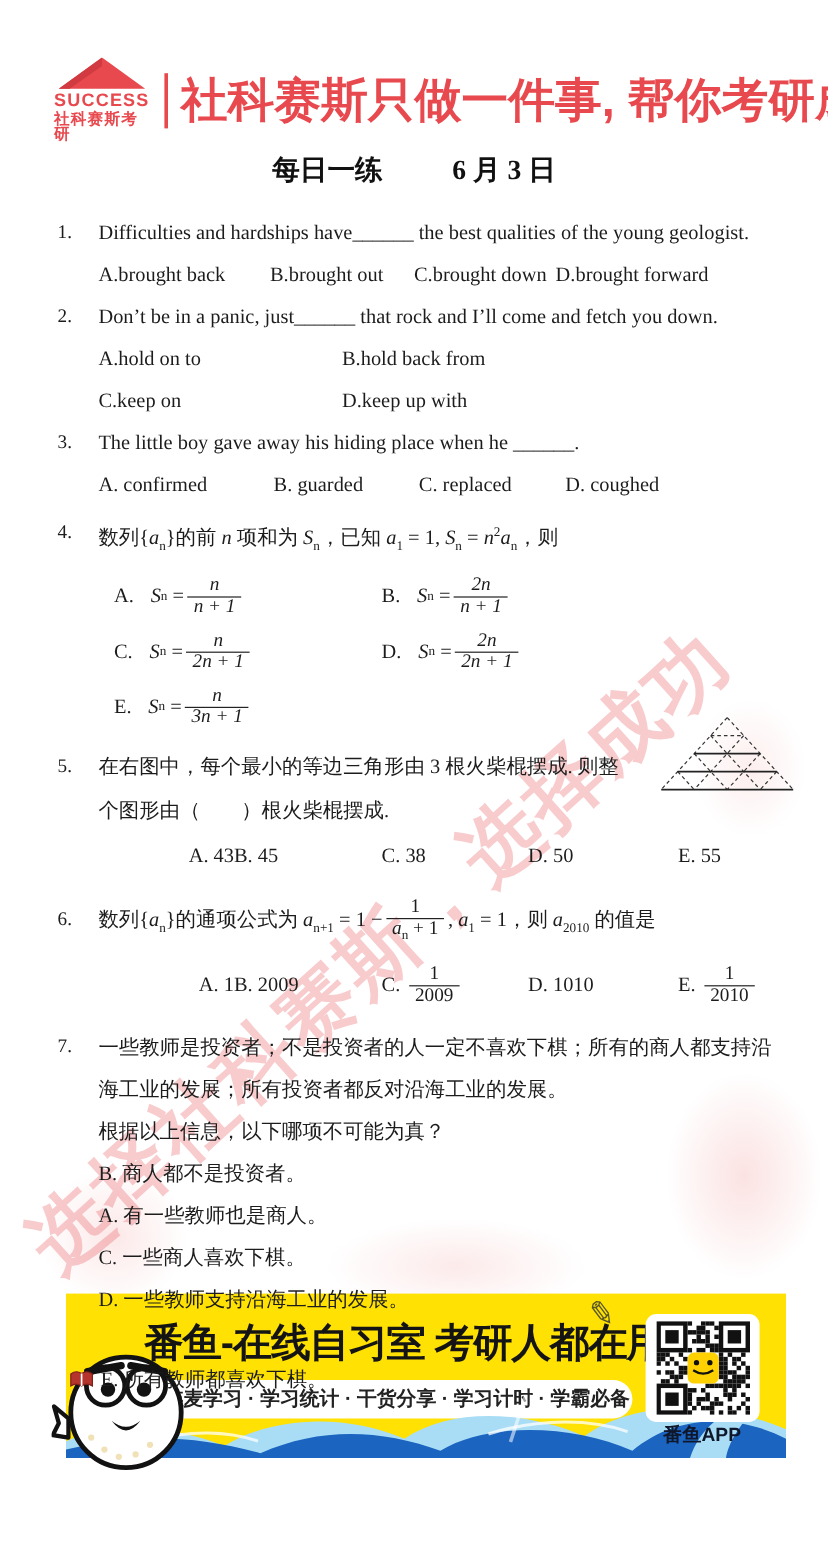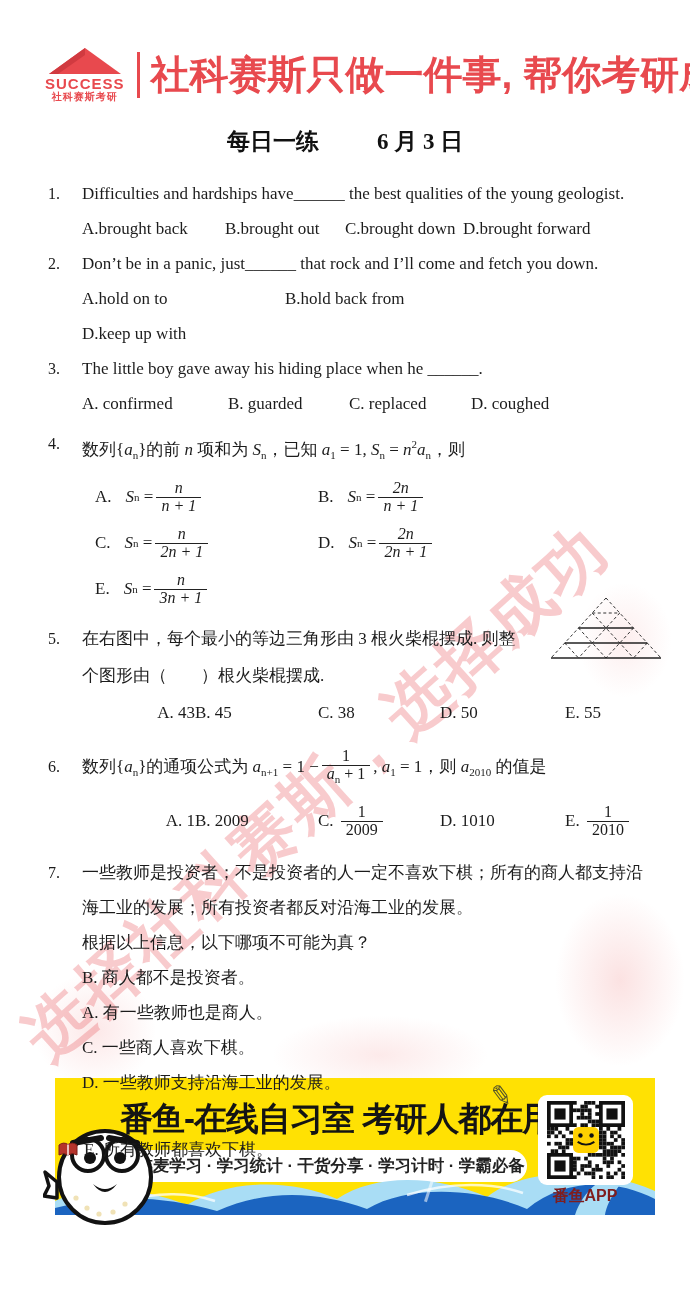--- a/index.html
+++ b/index.html
@@ -14,21 +14,21 @@
 
   .watermark{position:absolute;left:34px;top:1002px;z-index:1;white-space:nowrap;
      transform:rotate(-42deg);transform-origin:0 50%;
      font-family:"Liberation Sans","DejaVu Sans",sans-serif;font-weight:700;
      font-size:66px;letter-spacing:3px;color:rgba(233,93,98,.32);pointer-events:none;}
 
   
   .header{position:absolute;left:45px;top:48px;z-index:3;display:flex;align-items:center;}
   .logo{display:flex;flex-direction:column;align-items:center;line-height:1.05;}
   .logo-name{font-family:"Liberation Sans","DejaVu Sans",sans-serif;font-weight:800;font-size:15px;letter-spacing:1px;color:#E8494E;margin-top:1px;}
-  .logo-sub{font-family:"Liberation Sans","DejaVu Sans",sans-serif;font-weight:700;font-size:10px;letter-spacing:1px;color:#E8494E;}
+  .logo-sub{font-family:"Liberation Sans","DejaVu Sans",sans-serif;font-weight:700;font-size:13px;letter-spacing:1px;color:#E8494E;}
   .divider{width:3px;height:46px;background:#E8494E;margin:0 11px 0 12px;}
   .slogan{font-family:"Liberation Sans","DejaVu Sans",sans-serif;font-weight:800;font-size:39px;color:#E8494E;letter-spacing:0px;white-space:nowrap;}
 
   .title-row{position:absolute;left:0;right:0;top:126px;z-index:3;display:flex;justify-content:center;gap:58px;
      font-size:23px;font-weight:600;color:#111;}
 
   
   .content{position:absolute;left:0;top:176px;width:690px;z-index:3;}
   .q{display:flex;padding-left:48px;padding-right:26px;}
   .qnum{width:34px;flex:none;font-size:16px;}
@@ -62,21 +62,21 @@
   .waveclip{position:absolute;left:0;bottom:0;width:600px;height:52px;overflow:hidden;}
   .pencil{position:absolute;right:142px;top:2px;font-family:"DejaVu Sans",sans-serif;font-size:27px;color:#55552a;transform:rotate(8deg);}
   .b-title{position:absolute;left:33px;top:19px;width:470px;font-family:"Liberation Sans","DejaVu Sans",sans-serif;
       font-weight:900;font-size:33px;letter-spacing:-1px;color:#141414;white-space:nowrap;margin-left:32px;}
   .b-pill{position:absolute;left:46px;top:72px;width:426px;height:32px;background:#fff;border-radius:17px;
       display:flex;align-items:center;justify-content:center;font-family:"Liberation Sans","DejaVu Sans",sans-serif;
       font-weight:700;font-size:16.5px;color:#222;white-space:nowrap;}
   .qr-box{position:absolute;right:22px;top:17px;width:95px;height:90px;background:#fff;border-radius:9px;
       display:flex;align-items:center;justify-content:center;}
   .qr-label{position:absolute;right:28px;top:108px;width:84px;text-align:center;
-      font-family:"Liberation Sans","DejaVu Sans",sans-serif;font-weight:800;font-size:16px;color:#7f1d1d;}
+      font-family:"Liberation Sans","DejaVu Sans",sans-serif;font-weight:800;font-size:16px;color:#0f172a;}
   .mascot{position:absolute;left:-12px;top:44px;}
 </style>
 </head>
 <body>
 
 <div class="page">
 
   <div class="blob b1"></div>
   <div class="blob b2"></div>
   <div class="blob b3"></div>
@@ -319,20 +319,21 @@
 
     <div class="q">
       <div class="qnum line">2.</div>
       <div class="qbody">
         <div class="line">Don’t be in a panic, just______ that rock and I’ll come and fetch you down.</div>
         <div class="oprow">
           <span class="w203">A.hold on to</span>
           <span>B.hold back from</span>
         </div>
         <div class="oprow">
+          <span class="w203">C.keep on</span>
           <span>D.keep up with</span>
         </div>
       </div>
     </div>
 
     <div class="q">
       <div class="qnum line">3.</div>
       <div class="qbody">
         <div class="line">The little boy gave away his hiding place when he ______.</div>
         <div class="oprow">

